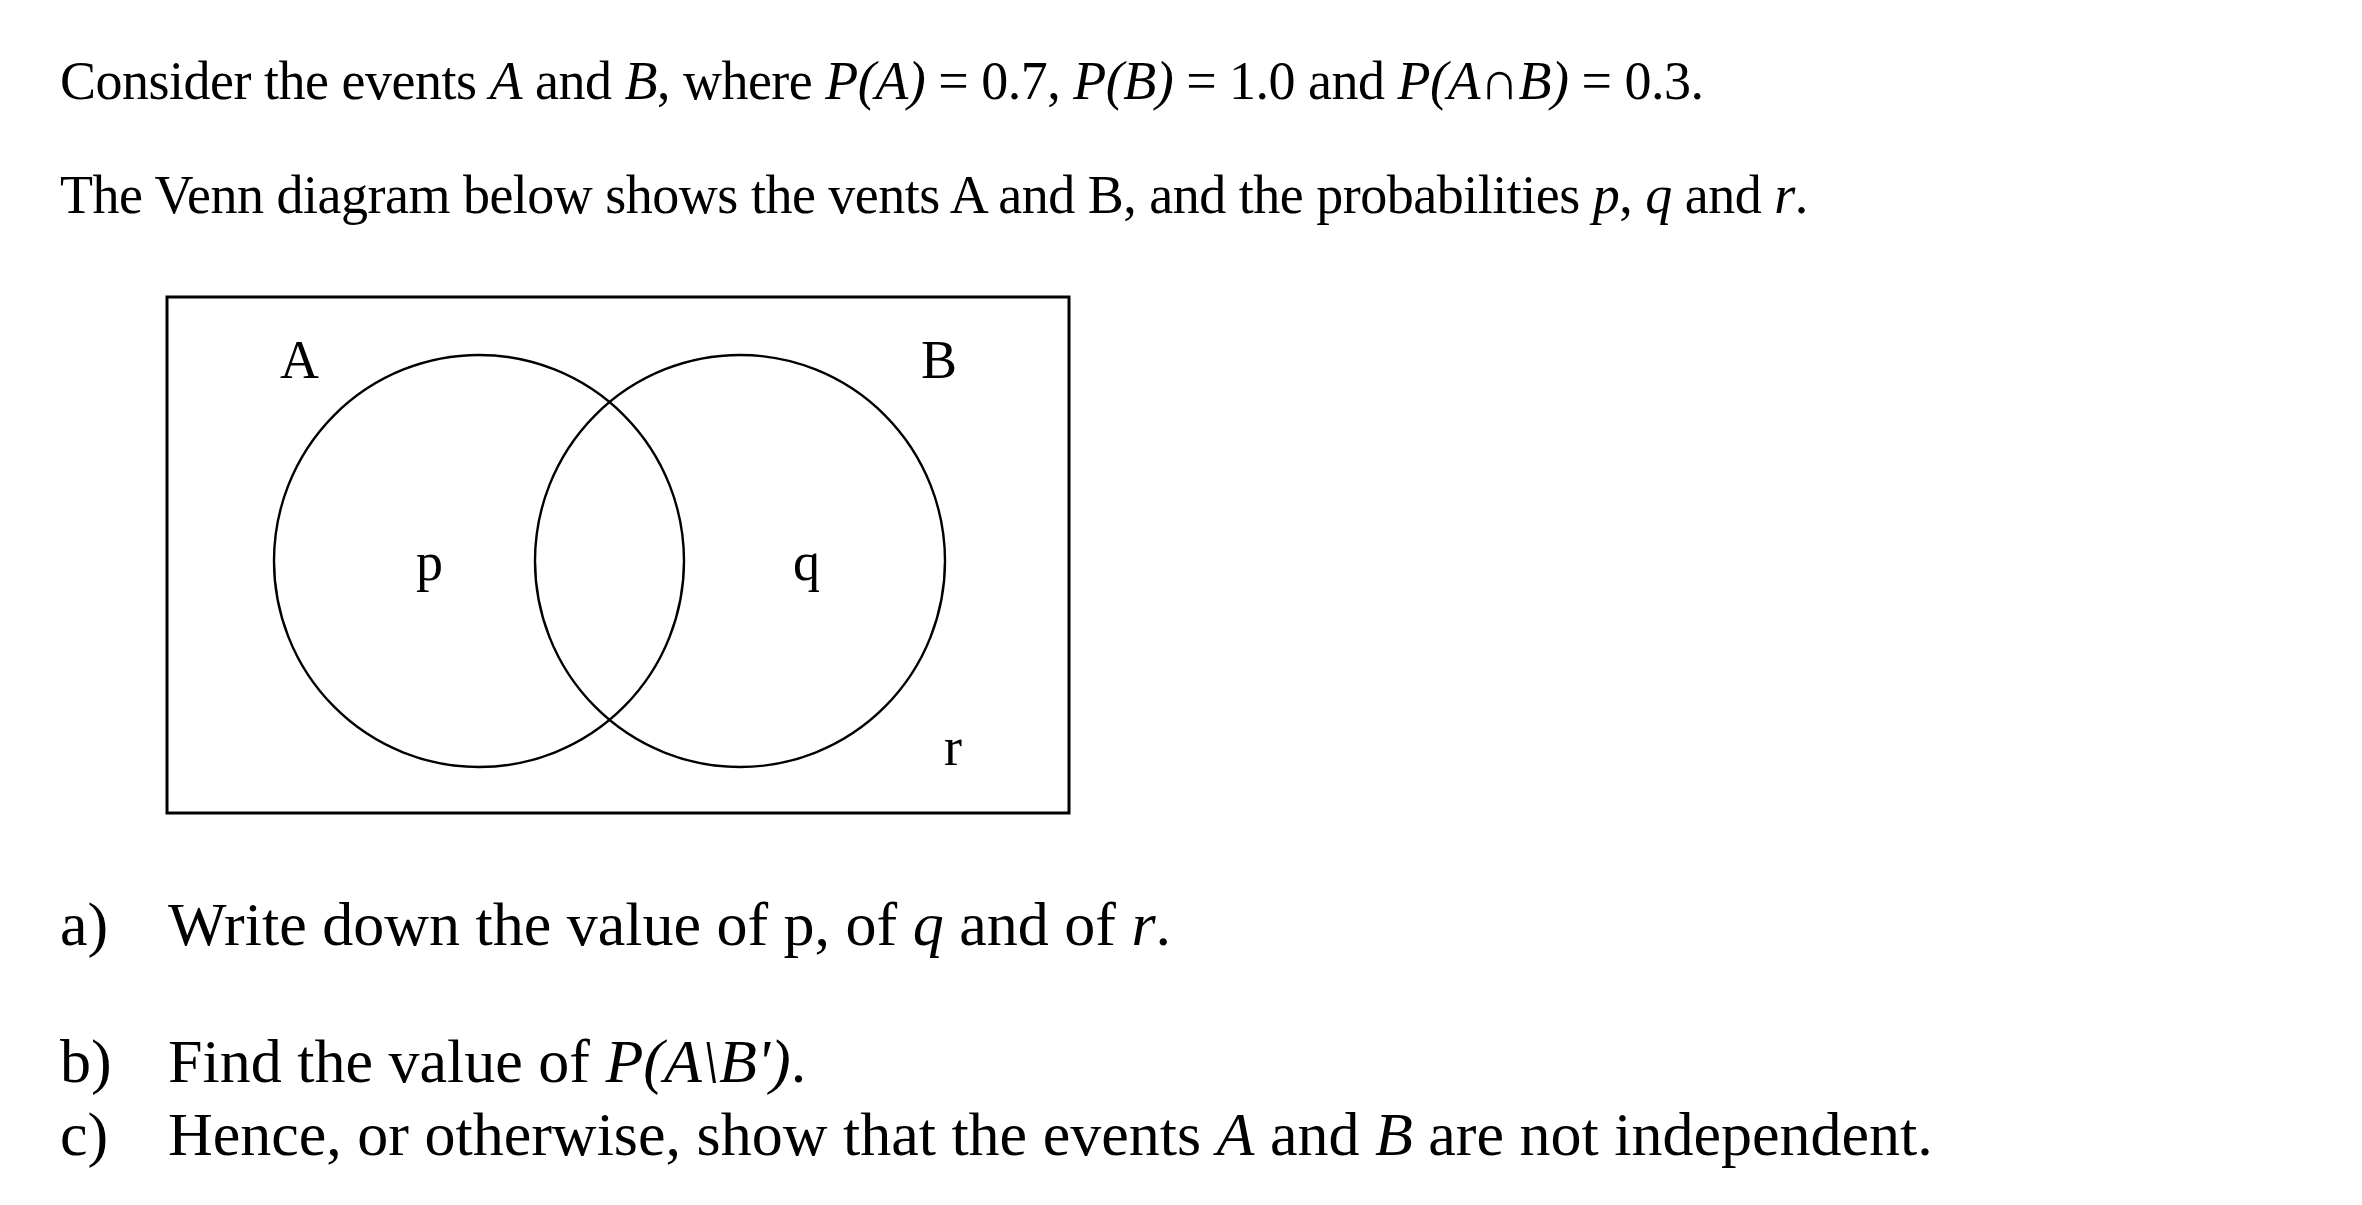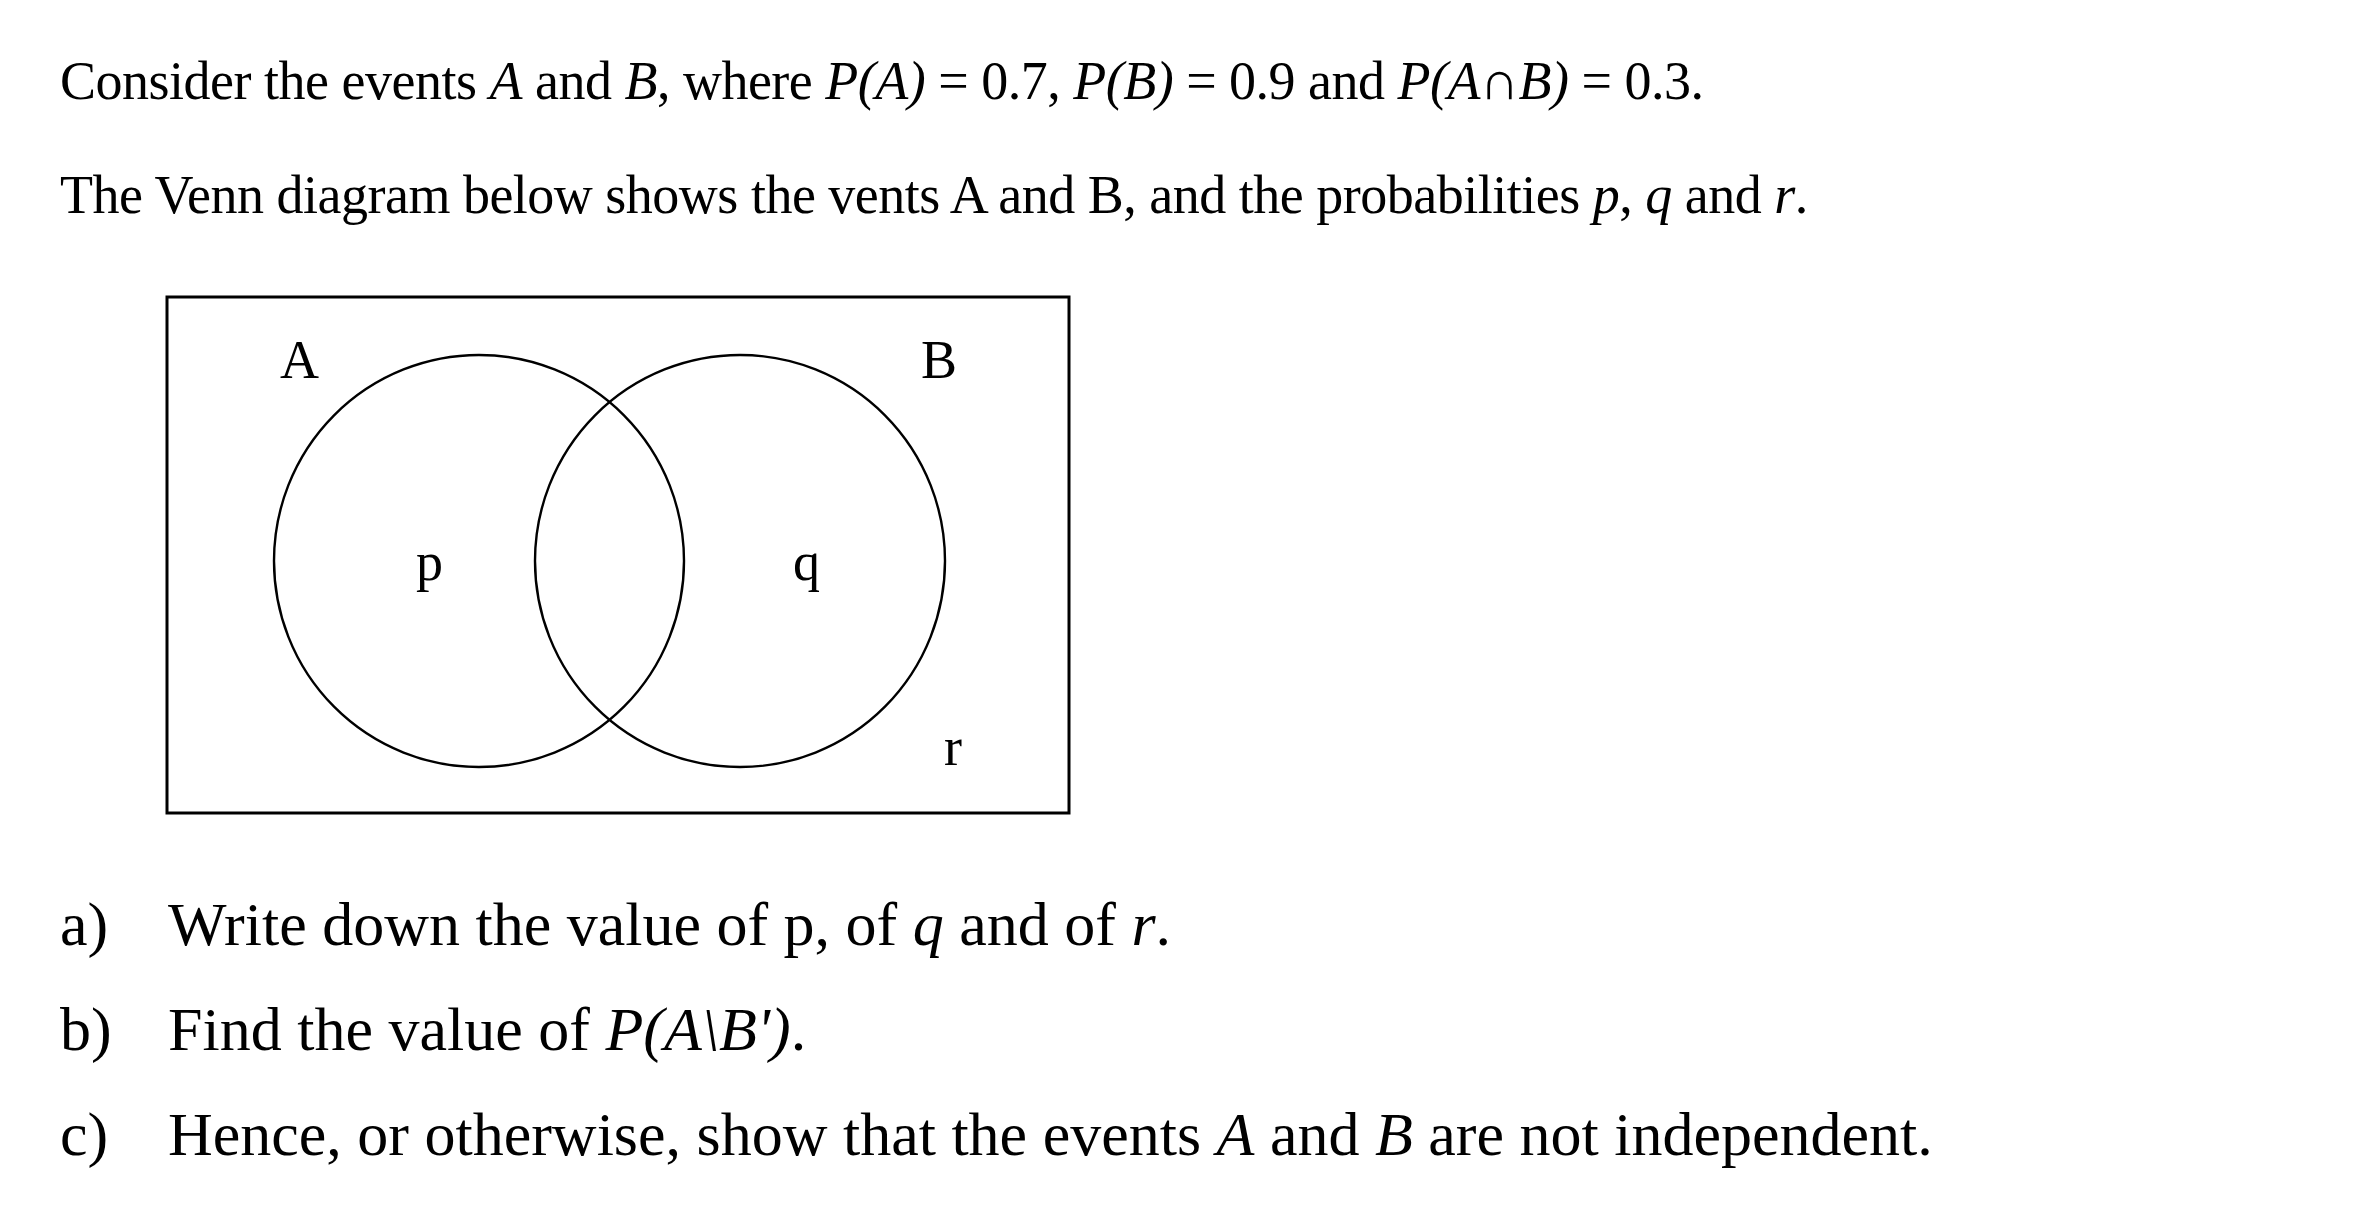--- a/index.html
+++ b/index.html
@@ -45,32 +45,32 @@
     }
     .venn text {
       font-family: "Liberation Serif", "DejaVu Serif", serif;
       font-size: 54px;
       fill: #000;
     }
   </style>
 </head>
 <body>
 
-<div class="line" style="top:54px;"><span>Consider the events </span><span class="math">A</span><span> and </span><span class="math">B</span><span>, where </span><span class="math">P(A)</span><span> = 0.7, </span><span class="math">P(B)</span><span> = 0.9 and </span><span class="math">P(A∩B)</span><span> = 0.3.</span></div>
+<div class="line" style="top:54px;"><span>Consider the events </span><span class="math">A</span><span> and </span><span class="math">B</span><span>, where </span><span class="math">P(A)</span><span> = 0.7, </span><span class="math">P(B)</span><span> = 1.0 and </span><span class="math">P(A∩B)</span><span> = 0.3.</span></div>
 
 <div class="line" style="top:168px;"><span>The Venn diagram below shows the vents A and B, and the probabilities </span><span class="math">p</span><span>, </span><span class="math">q</span><span> and </span><span class="math">r</span><span>.</span></div>
 
 <svg class="venn" width="2362" height="1205">
   <rect x="167" y="297" width="902" height="516" fill="none" stroke="#000" stroke-width="3"></rect>
   <ellipse cx="479" cy="561" rx="205" ry="206" fill="none" stroke="#000" stroke-width="2.4"></ellipse>
   <ellipse cx="740" cy="561" rx="205" ry="206" fill="none" stroke="#000" stroke-width="2.4"></ellipse>
   <text x="280" y="378">A</text>
   <text x="921" y="378">B</text>
   <text x="416" y="580">p</text>
   <text x="793" y="580">q</text>
   <text x="944" y="765">r</text>
 </svg>
 
 <div class="q-item" style="top:893px;"><span class="q-label">a)</span><span>Write down the value of p, of </span><span class="math">q</span><span> and of </span><span class="math">r</span><span>.</span></div>
 
-<div class="q-item" style="top:998px;"><span class="q-label">b)</span><span>Find the value of </span><span class="math">P(A\B')</span><span>.</span></div>
+<div class="q-item" style="top:1030px;"><span class="q-label">b)</span><span>Find the value of </span><span class="math">P(A\B')</span><span>.</span></div>
 
 <div class="q-item" style="top:1103px;"><span class="q-label">c)</span><span>Hence, or otherwise, show that the events </span><span class="math">A</span><span> and </span><span class="math">B</span><span> are not independent.</span></div>
 
 </body></html>

